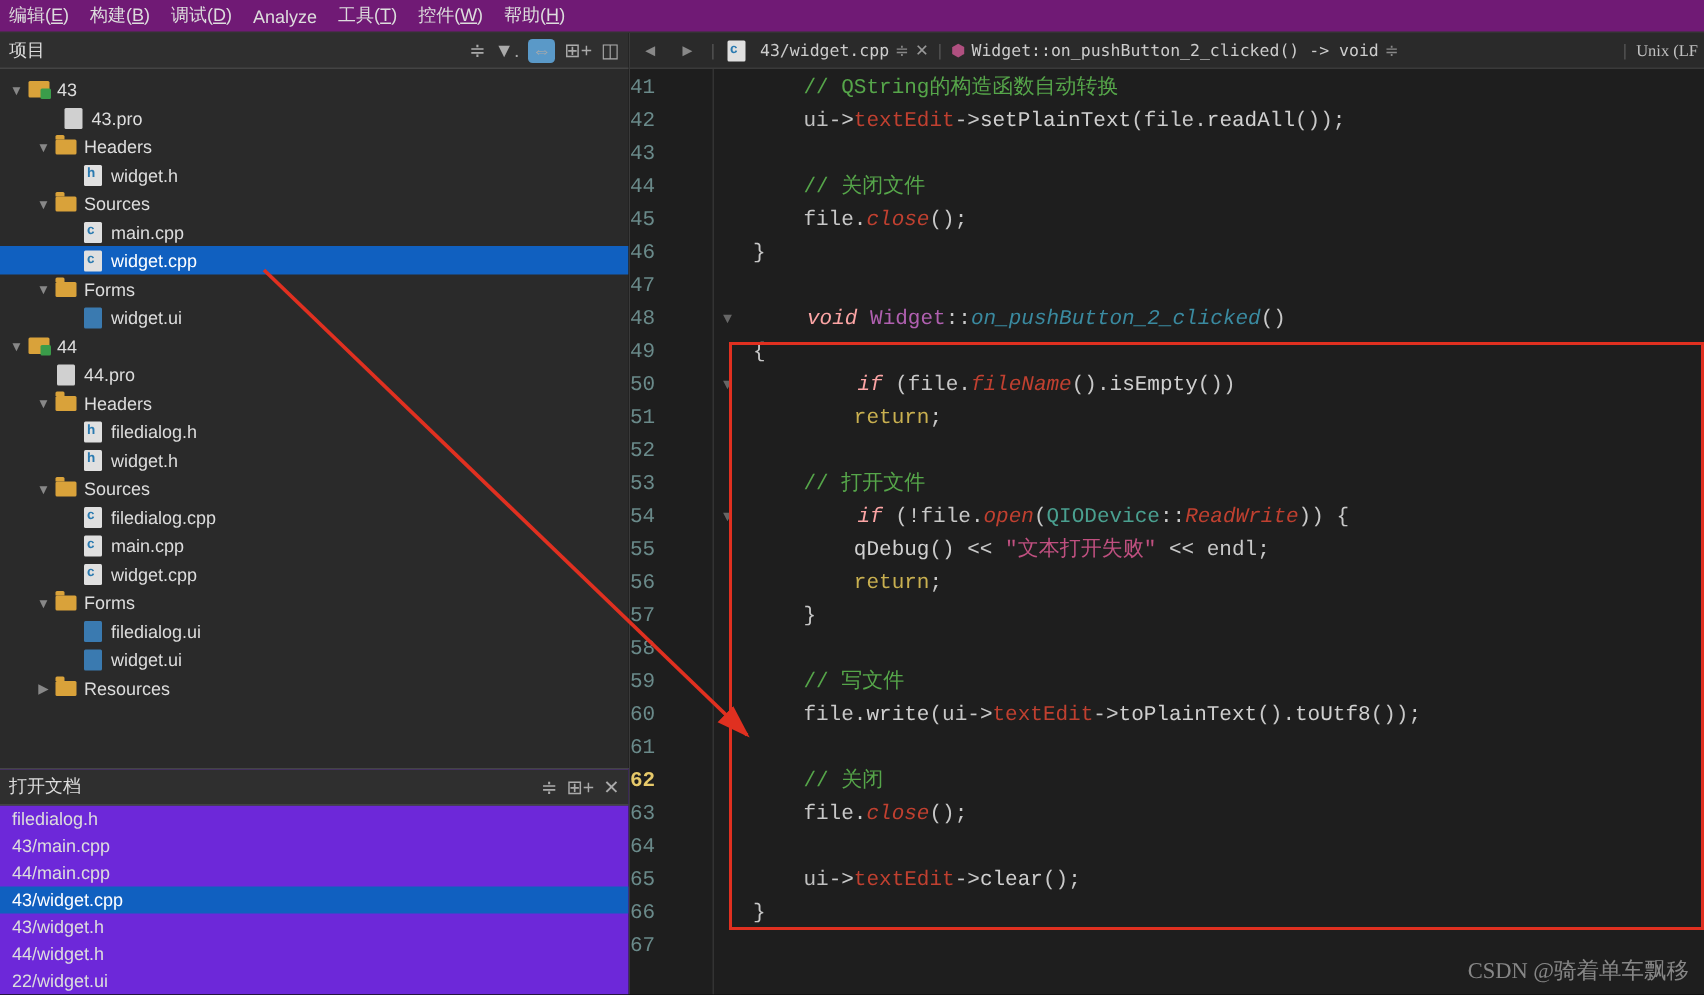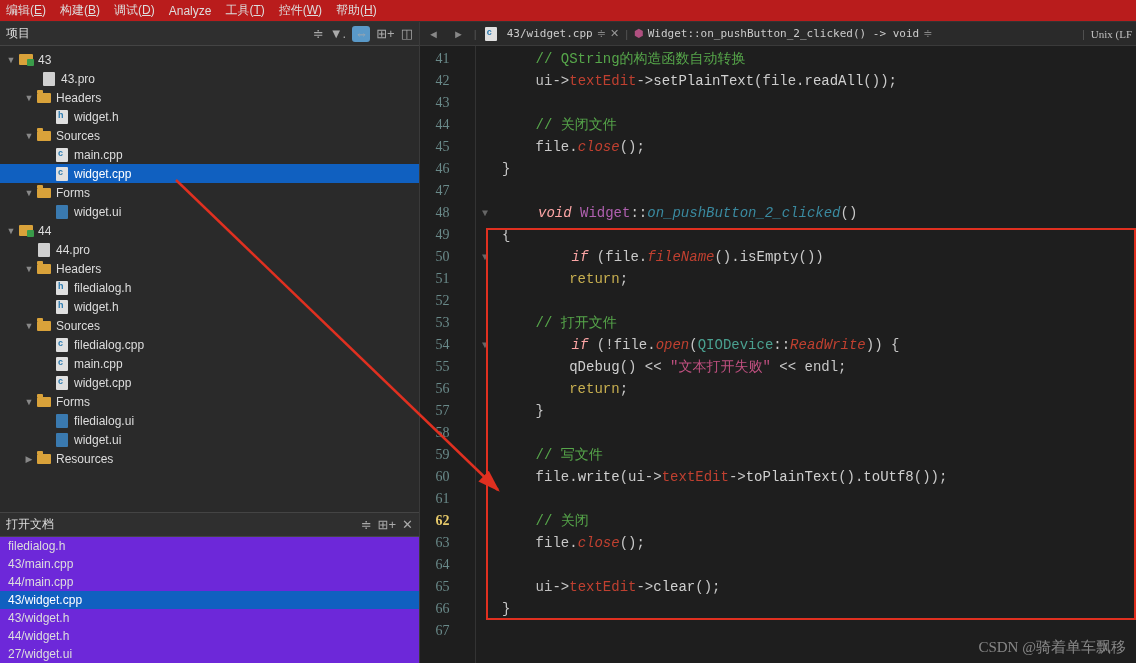--- a/index.html
+++ b/index.html
@@ -2,21 +2,21 @@
 <html><head>
 <meta charset="utf-8">
 <style>
 * { margin: 0; padding: 0; box-sizing: border-box; }
 body {
   width: 1136px; height: 663px; background: #000;
   font-family: "Microsoft YaHei", sans-serif; font-size: 12px; color: #c0c0c0;
   overflow: hidden; position: relative;
 }
 .menubar {
-  height: 22px; background: #b91c1c; display: flex; align-items: center;
+  height: 22px; background: #701a75; display: flex; align-items: center;
   padding: 0 6px; gap: 14px; border-bottom: 1px solid #333;
 }
 .menubar span { color: #ddd; cursor: default; }
 .menubar span u { text-decoration: underline; }
 .main { display: flex; height: calc(100% - 22px); }
 .left { width: 420px; display: flex; flex-direction: column; border-right: 1px solid #3a3a3a; }
 .panel-hdr {
   height: 24px; background: #2f2f2f; display: flex; align-items: center;
   padding: 0 6px; color: #ddd; border-bottom: 1px solid #444;
 }
@@ -54,21 +54,21 @@
   height: 24px; background: #2a2a2a; border-bottom: 1px solid #3a3a3a;
   display: flex; align-items: center; padding: 0 4px; gap: 6px; font-size: 11px;
 }
 .tabbar .arr { color: #888; padding: 0 4px; cursor: pointer; }
 .tab { display: flex; align-items: center; gap: 4px; color: #ccc; }
 .tab .x { color: #999; cursor: pointer; }
 .tab .fn { font-family: Consolas, monospace; }
 .sep { color: #555; }
 .spacer { flex: 1; }
 .editor { flex: 1; display: flex; font-family: Consolas, "Courier New", monospace; font-size: 14px; position: relative; }
-.gutter { width: 56px; background: #1e1e1e; border-right: 1px solid #333; text-align: center; padding: 2px 10px 0 0; color: #6a8a8a; font-family: Liberation Serif, serif; }
+.gutter { width: 56px; background: #1e1e1e; border-right: 1px solid #333; text-align: left; padding: 2px 10px 0 0; color: #6a8a8a; }
 .gutter div { height: 22px; line-height: 22px; }
 .gutter div.hi { color: #e6c96a; font-weight: bold; }
 .foldcol { width: 18px; background: #1e1e1e; padding-top: 2px; }
 .foldcol div { height: 22px; display: flex; align-items: center; justify-content: center; color: #666; font-size: 10px; }
 .code { flex: 1; padding: 2px 12px 0 8px; position: relative; }
 .code .line { height: 22px; line-height: 22px; white-space: pre; }
 .c-cmt { color: #56a64a; }
 .c-kw { color: #fca5a5; font-style: italic; margin-left: 36px; }
 .c-kw2 { color: #c9b050; }
 .c-type { color: #b060b0; }
@@ -281,21 +281,21 @@
           <span>✕</span>
         </span>
       </div>
       <div class="doc-list" id="doclist">
           <div class="doc-row">filedialog.h</div>
           <div class="doc-row">43/main.cpp</div>
           <div class="doc-row">44/main.cpp</div>
           <div class="doc-row sel">43/widget.cpp</div>
           <div class="doc-row">43/widget.h</div>
           <div class="doc-row">44/widget.h</div>
-          <div class="doc-row">27/widget.ui</div>
+          <div class="doc-row">22/widget.ui</div>
         </div>
     </div>
   </div>
 
   <div class="right">
     <div class="tabbar">
       <span class="arr">◄</span>
       <span class="arr">►</span>
       <span class="sep">|</span>
       <span class="tab">

